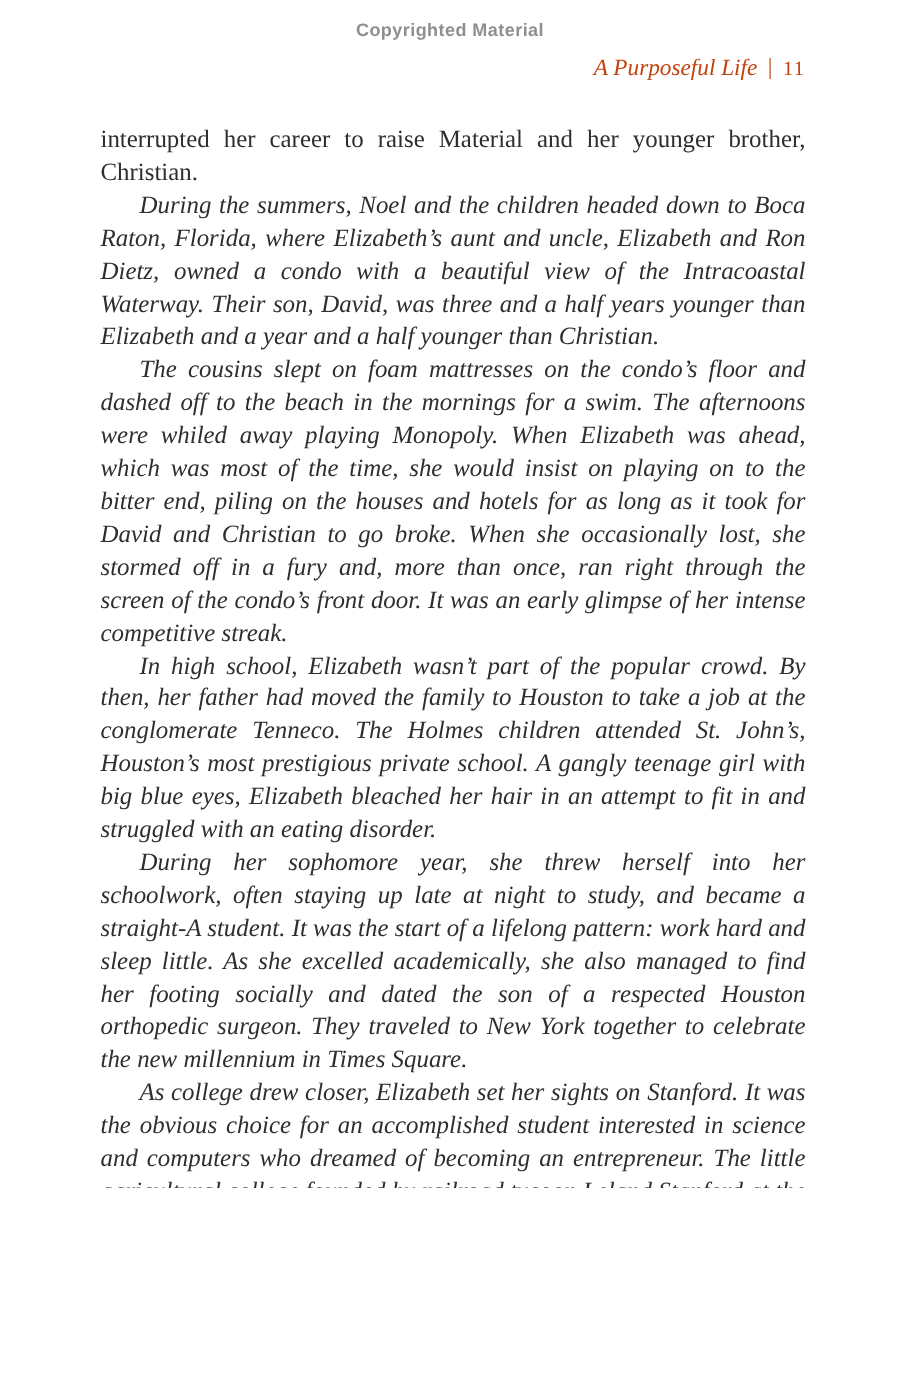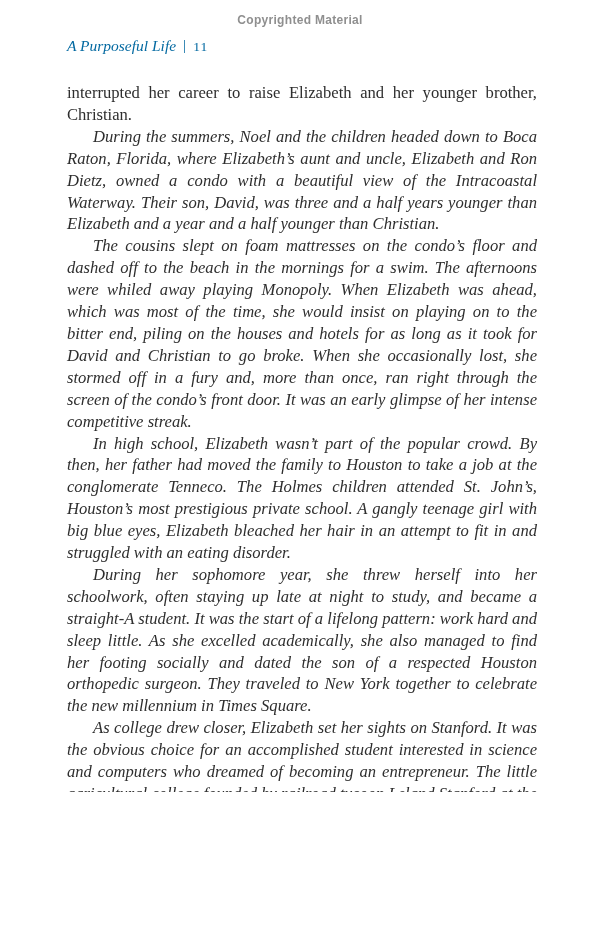--- a/index.html
+++ b/index.html
@@ -26,23 +26,23 @@
     color: #8f8f8f;
     letter-spacing: 0.3px;
   }
   .notice.top { top: 13px; }
   .notice.bottom { top: 897px; }
   .running-header {
     position: absolute;
     top: 37px;
     left: 67px;
     width: 470px;
-    text-align: left;
+    text-align: right;
     font-size: 15.5px;
-    color: #0369a1;
+    color: #c2410c;
     white-space: nowrap;
   }
   .rh-title { font-style: italic; }
   .rh-sep {
     font-style: normal;
     display: inline-block;
     margin: 0 7px;
     transform: translateY(-1px);
   }
   .rh-num {
@@ -72,21 +72,21 @@
 
 <div class="page">
 
   <div class="notice top">Copyrighted Material</div>
 
   <div class="running-header">
     <span class="rh-title">A Purposeful Life</span><span class="rh-sep">|</span><span class="rh-num">11</span>
   </div>
 
   <div class="text-block" id="paragraphs">
-      <p class="para">interrupted her career to raise Elizabeth and her younger brother, Christian.</p>
+      <p class="para">interrupted her career to raise Material and her younger brother, Christian.</p>
       <p class="para indent">During the summers, Noel and the children headed down to Boca Raton, Florida, where Elizabeth’s aunt and uncle, Elizabeth and Ron Dietz, owned a condo with a beautiful view of the Intracoastal Waterway. Their son, David, was three and a half years younger than Elizabeth and a year and a half younger than Christian.</p>
       <p class="para indent">The cousins slept on foam mattresses on the condo’s floor and dashed off to the beach in the mornings for a swim. The afternoons were whiled away playing Monopoly. When Elizabeth was ahead, which was most of the time, she would insist on playing on to the bitter end, piling on the houses and hotels for as long as it took for David and Christian to go broke. When she occasionally lost, she stormed off in a fury and, more than once, ran right through the screen of the condo’s front door. It was an early glimpse of her intense competitive streak.</p>
       <p class="para indent">In high school, Elizabeth wasn’t part of the popular crowd. By then, her father had moved the family to Houston to take a job at the conglomerate Tenneco. The Holmes children attended St. John’s, Houston’s most prestigious private school. A gangly teenage girl with big blue eyes, Elizabeth bleached her hair in an attempt to fit in and struggled with an eating disorder.</p>
       <p class="para indent">During her sophomore year, she threw herself into her schoolwork, often staying up late at night to study, and became a straight-A student. It was the start of a lifelong pattern: work hard and sleep little. As she excelled academically, she also managed to find her footing socially and dated the son of a respected Houston orthopedic surgeon. They traveled to New York together to celebrate the new millennium in Times Square.</p>
       <p class="para indent">As college drew closer, Elizabeth set her sights on Stanford. It was the obvious choice for an accomplished student interested in science and computers who dreamed of becoming an entrepreneur. The little agricultural college founded by railroad tycoon Leland Stanford at the end of the nineteenth century had become inextricably linked with Silicon Valley. The internet boom was in full swing then and</p>
     </div>
 
   <div class="notice bottom">Copyrighted Material</div>
 
 </div>

